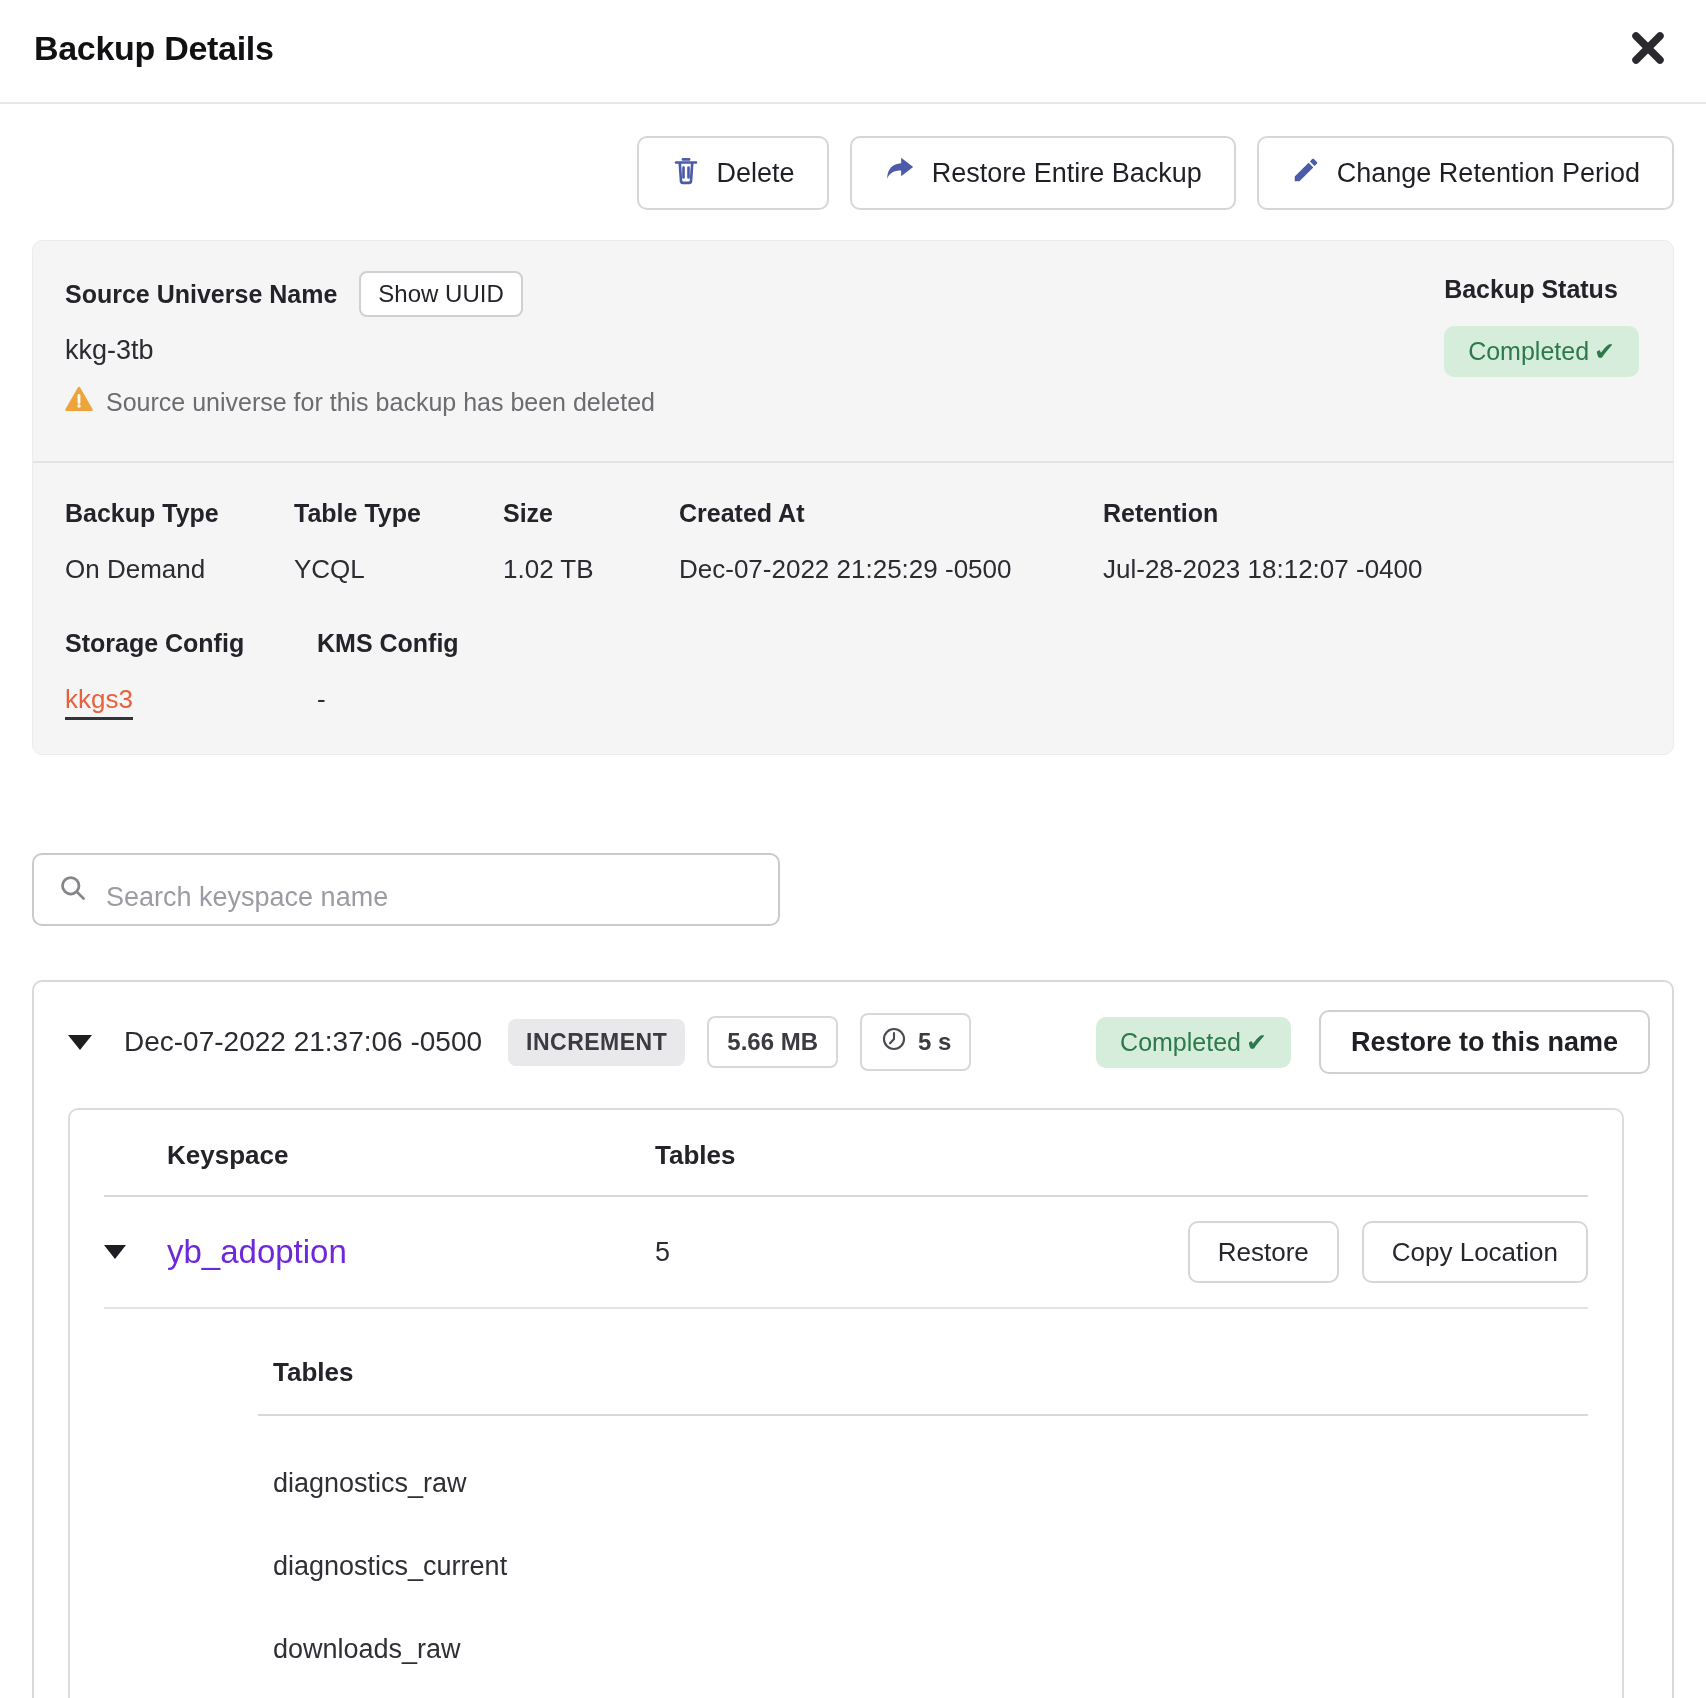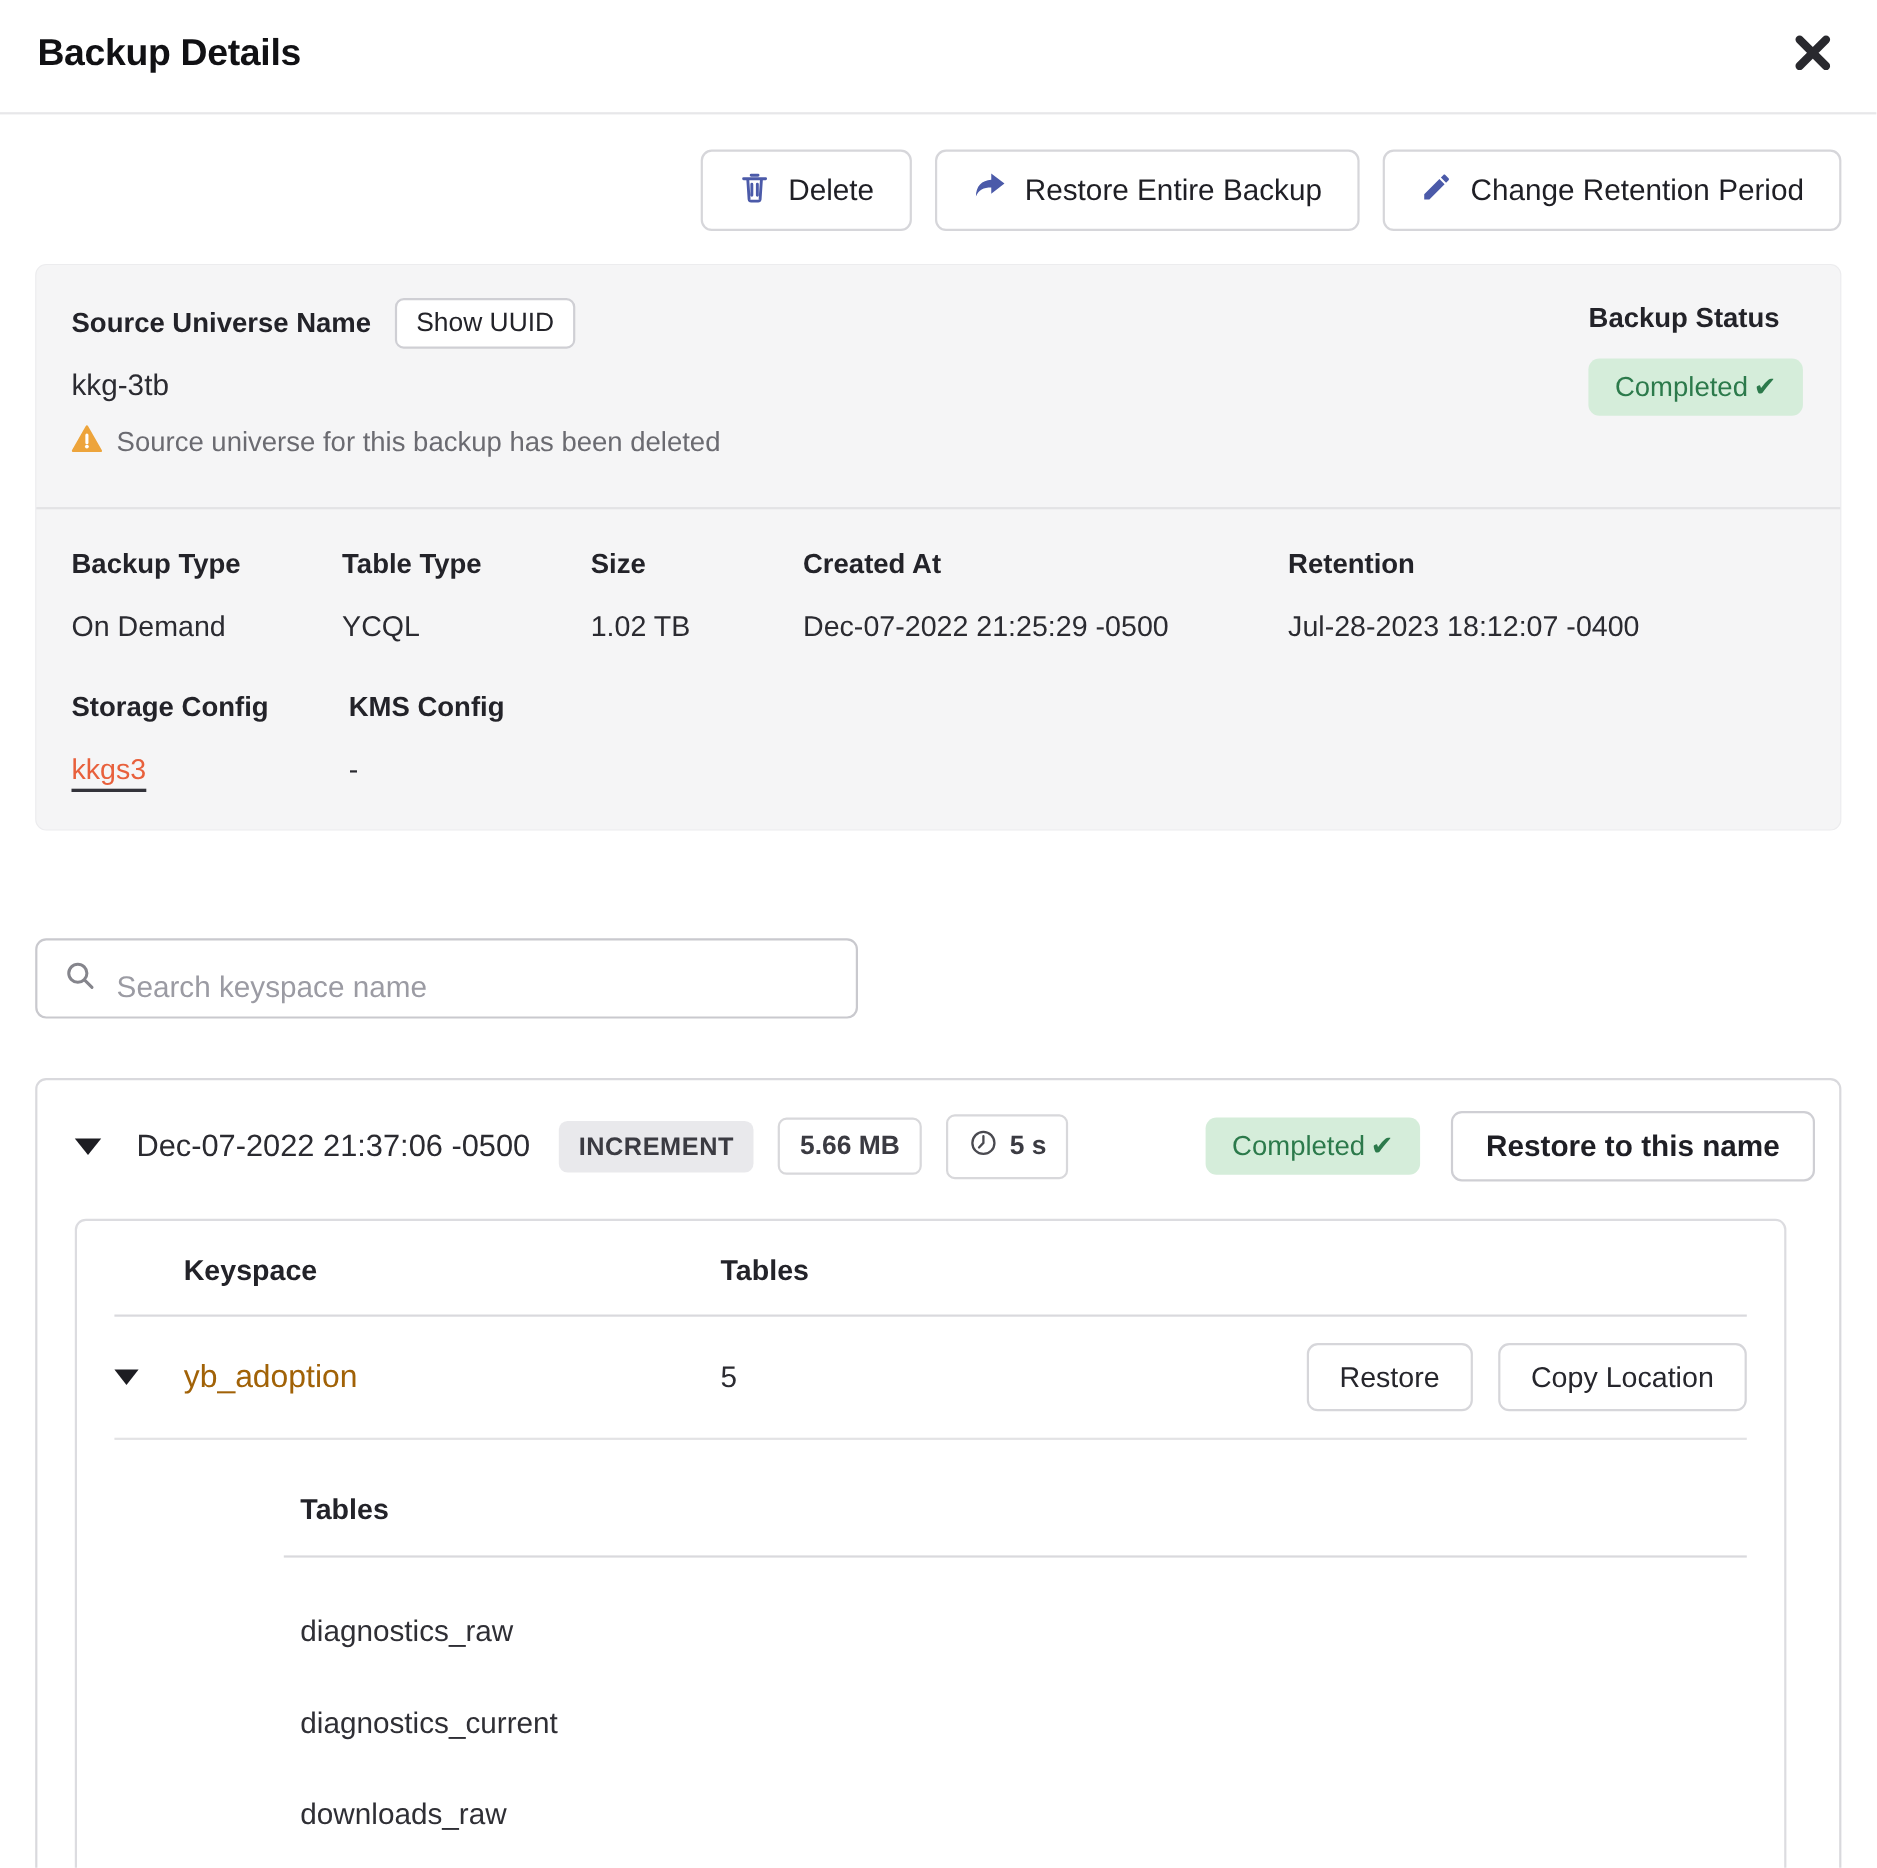--- a/index.html
+++ b/index.html
@@ -60,21 +60,21 @@
   .status-badge{
     display:inline-flex;align-items:center;gap:5px;
     margin-top:22px;
     background:var(--status-green-bg);color:var(--status-green-text);
     font-size:25px;font-weight:500;
     padding:11px 24px;border-radius:10px;
   }
   .check-icon::before{content:"\2714";font-weight:700;}
   .summary-divider{height:0;border-top:2px solid #e3e3e5;}
   .summary-details{padding:36px 34px 34px 32px;}
-  .fields-row{display:flex;gap:17px;}
+  .fields-row{display:flex;}
   .field{display:flex;flex-direction:column;gap:26px;}
   .f-backup-type{width:229px;}
   .f-table-type{width:209px;}
   .f-size{width:176px;}
   .f-created{width:424px;}
   .f-expiration{flex:1;}
   .fields-row2{display:flex;margin-top:44px;}
   .f-storage{width:252px;}
   .storage-link{
     color:var(--link-orange);text-decoration:none;
@@ -127,21 +127,21 @@
     min-height:660px;
   }
   .ks-header{display:flex;padding:30px 34px 24px 97px;}
   .ks-col-label{font-size:26px;font-weight:700;color:#232329;}
   .ks-col-keyspace{width:488px;}
   .hr{border:none;border-top:2px solid #d9d9dd;margin:0 34px;}
   .hr-light{border-top:2px solid #e3e3e5;}
   .ks-row{display:flex;align-items:center;padding:0 34px;height:110px;cursor:pointer;}
   .ks-row .caret-wrap{width:63px;display:flex;align-items:center;}
   .ks-row .caret-down{border-left-width:11px;border-right-width:11px;border-top-width:14px;}
-  .ks-name{width:488px;font-size:29px;color:#a16207;}
+  .ks-name{width:488px;font-size:33px;color:#6d28d9;}
   .ks-count{font-size:27px;color:#2b2b31;}
   .ks-row-actions{margin-left:auto;display:flex;gap:23px;}
   .small-btn{
     background:#fff;border:2px solid #d6d6da;border-radius:10px;
     height:62px;padding:0 28px;font-family:inherit;
     font-size:26px;font-weight:400;color:#26262c;cursor:pointer;white-space:nowrap;
   }
   .tables-sub{padding:48px 0 0 0;}
   .tables-sub-header{font-size:26px;font-weight:700;color:#232329;padding-left:203px;}
   .tables-sub .hr{margin:26px 34px 0 188px;}

